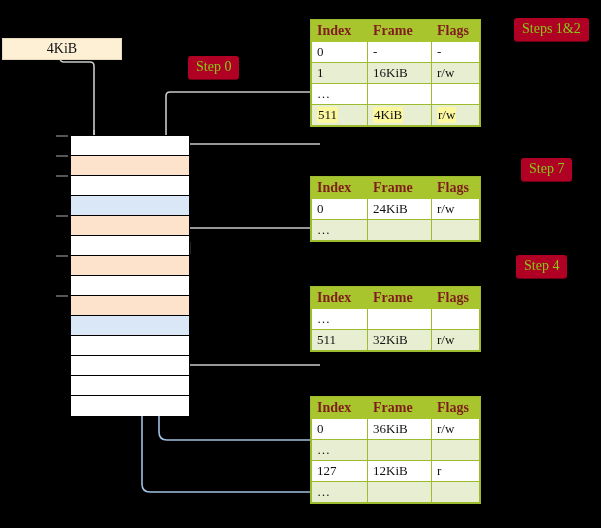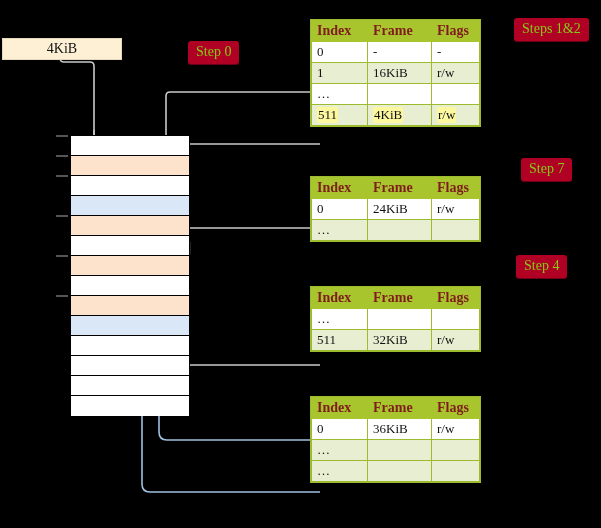--- a/index.html
+++ b/index.html
@@ -148,21 +148,21 @@
     <g>
       <path d="M 320,492 L 150,492 Q 142,492 142,484 L 142,214" fill="none" stroke="#9fc0e0" stroke-width="1.6" marker-end="url(#ablueUp)"></path>
     </g>
   </svg>
 
   <div class="kbox" style="left:2px;top:38px;width:118px;height:20px;">
     <span>4KiB</span>
   </div>
 
   <div class="badge" style="left:514px;top:18px;">Steps 1&amp;2</div>
-  <div class="badge" style="left:188px;top:41px;">Step 0</div>
+  <div class="badge" style="left:188px;top:56px;">Step 0</div>
   <div class="badge" style="left:521px;top:158px;">Step 7</div>
   <div class="badge" style="left:516px;top:255px;">Step 4</div>
 
   <div class="grid" id="grid">
       <div class="grow white" style="top: 0px;"></div>
       <div class="grow orange" style="top: 20px;"></div>
       <div class="grow white" style="top: 40px;"></div>
       <div class="grow blue" style="top: 60px;"></div>
       <div class="grow orange" style="top: 80px;"></div>
       <div class="grow white" style="top: 100px;"></div>
@@ -269,20 +269,25 @@
         <tr class="plain">
           <td class="c-index">0</td>
           <td class="c-frame">36KiB</td>
           <td class="c-flags">r/w</td>
         </tr>
         <tr class="alt">
           <td class="c-index">…</td>
           <td class="c-frame"></td>
           <td class="c-flags"></td>
         </tr>
+        <tr class="plain">
+          <td class="c-index">127</td>
+          <td class="c-frame">12KiB</td>
+          <td class="c-flags">r</td>
+        </tr>
         <tr class="alt">
           <td class="c-index">…</td>
           <td class="c-frame"></td>
           <td class="c-flags"></td>
         </tr>
       </tbody>
     </table>
 
 </div>
 

